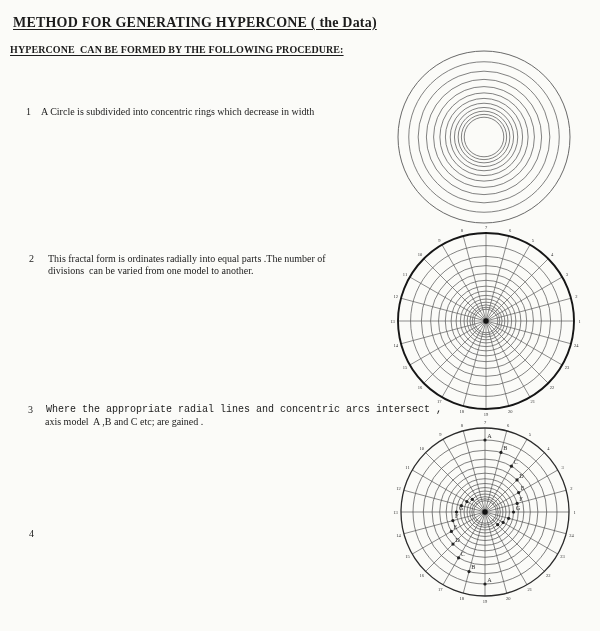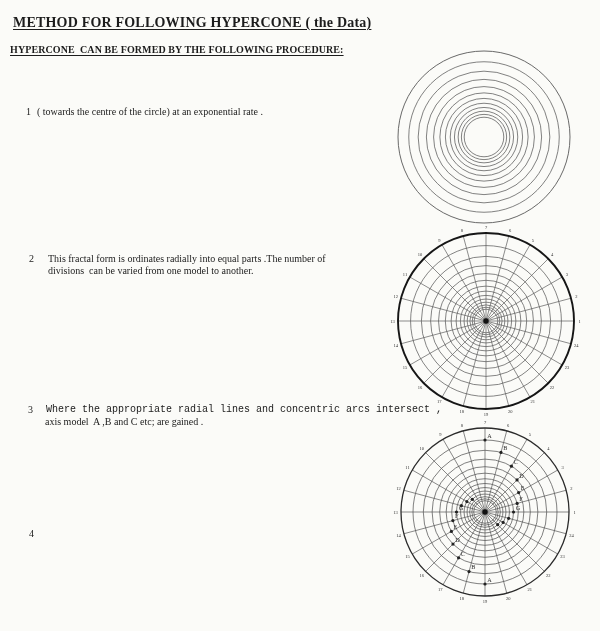--- a/index.html
+++ b/index.html
@@ -43,26 +43,26 @@
   svg.figures text{
     font-family:"Liberation Serif", serif;
     fill:#2e2e2e;
   }
 </style>
 </head>
 <body>
 
 <div class="page">
 
-  <div class="title">METHOD FOR FOLLOWING HYPERCONE ( the Data)</div>
+  <div class="title">METHOD FOR GENERATING HYPERCONE ( the Data)</div>
   <div class="subtitle">HYPERCONE  CAN BE FORMED BY THE FOLLOWING PROCEDURE:</div>
 
   <div class="step s1">
     <span class="num">1</span>
-    <div class="l2">( towards the centre of the circle) at an exponential rate .</div>
+    <div class="l1">A Circle is subdivided into concentric rings which decrease in width</div>
   </div>
 
   <div class="step s2">
     <span class="num">2</span>
     <div class="l1">This fractal form is ordinates radially into equal parts .The number of</div>
     <div class="l2">divisions  can be varied from one model to another.</div>
   </div>
 
   <div class="step s3">
     <span class="num">3</span>

